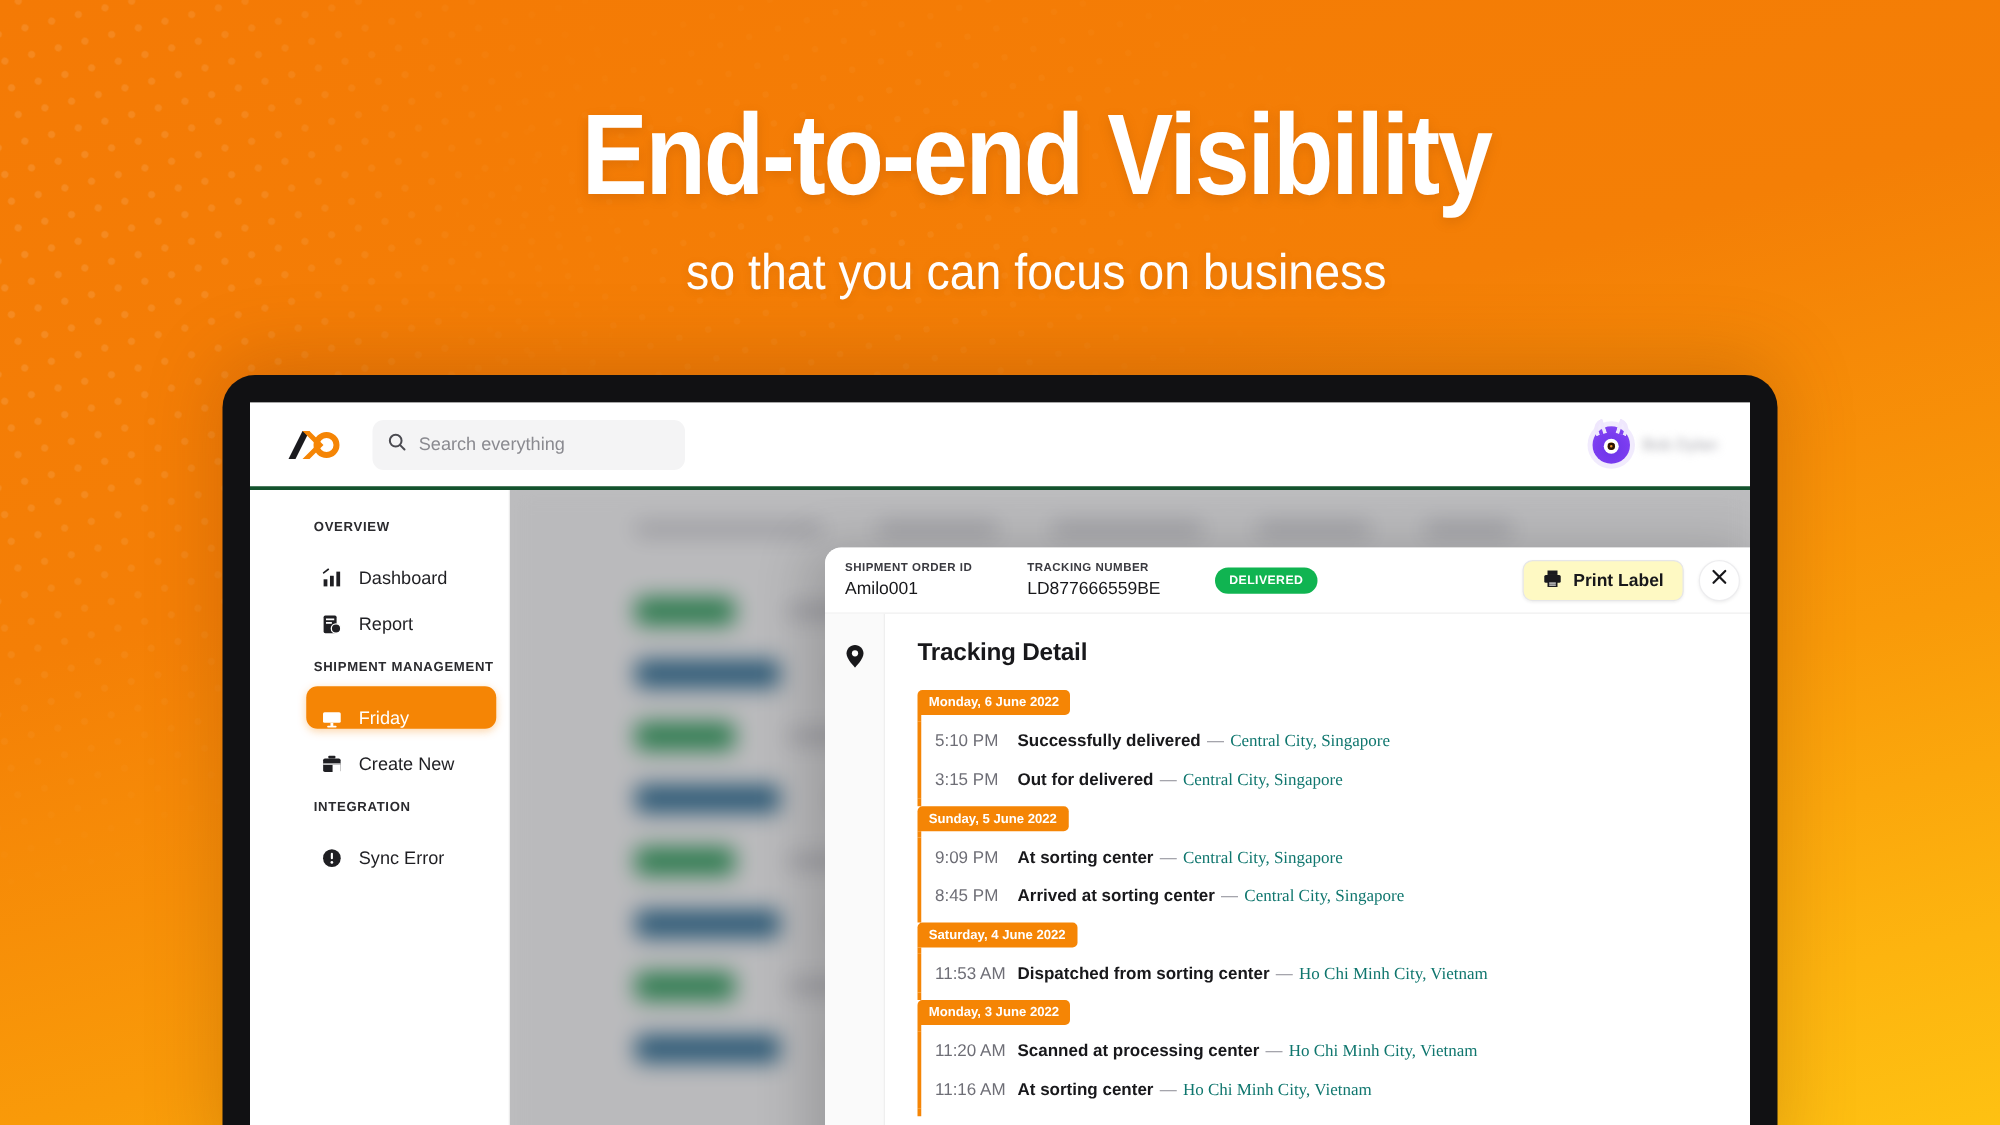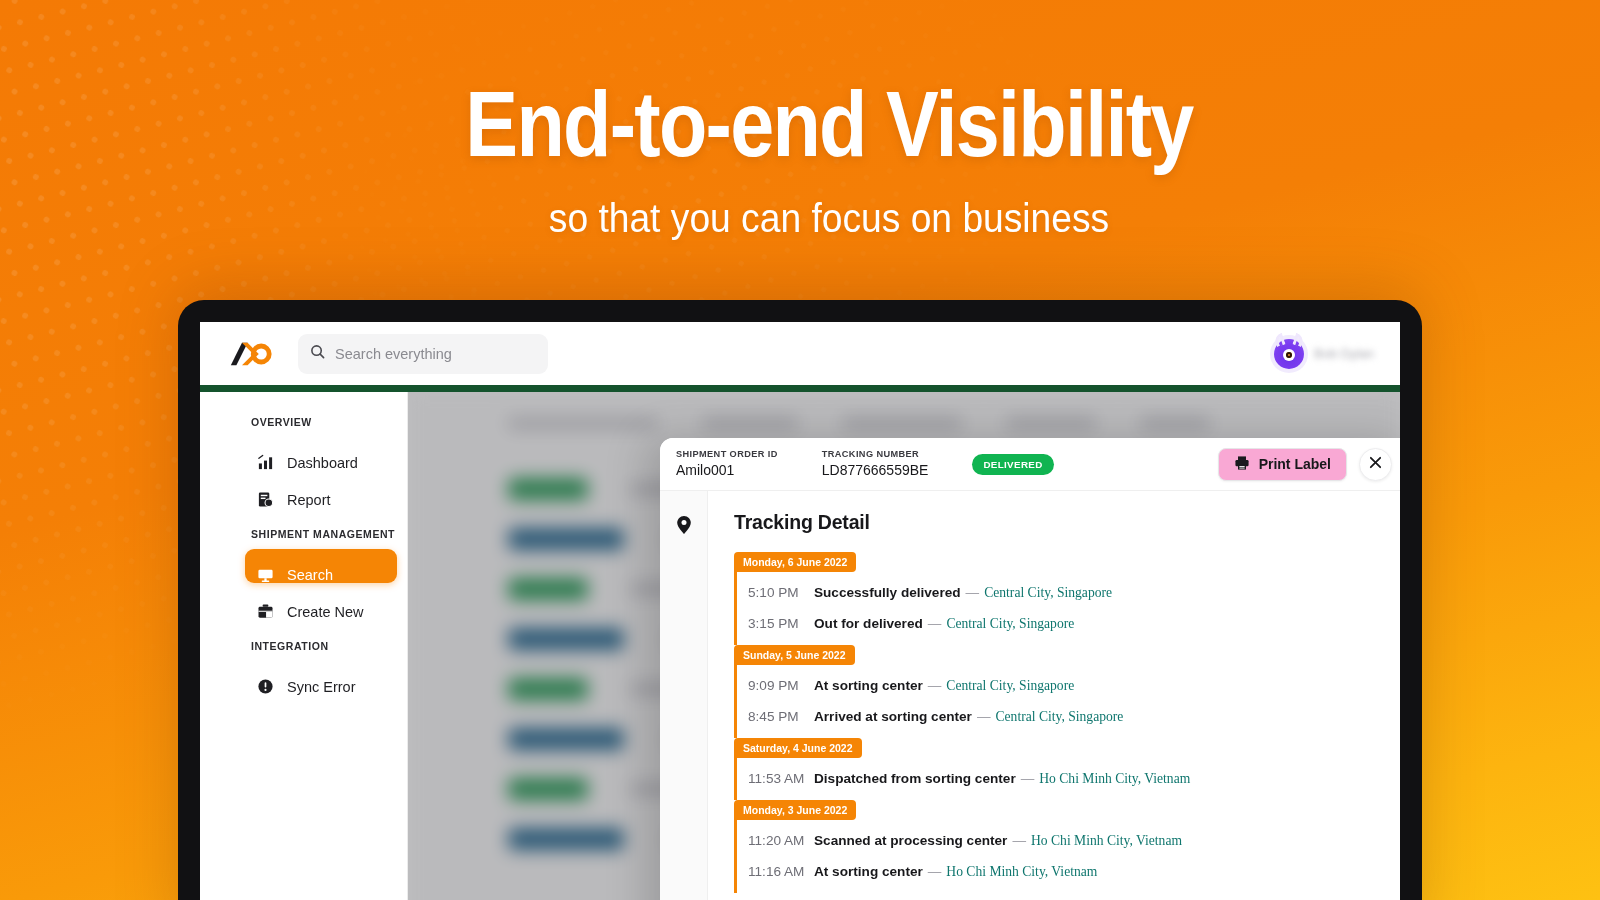--- a/index.html
+++ b/index.html
@@ -81,21 +81,21 @@
     background: #FFFFFF;
     overflow: hidden;
   }
 
   
   #topbar {
     position: absolute; left:0; top:0; width:100%; height: 70px;
     background: #FFFFFF;
     display: flex; align-items: center;
     padding: 0 26px;
-    border-bottom: 7px solid #14532d;
+    border-bottom: 3px solid #14532d;
     z-index: 3;
   }
   #logo { width: 48px; height: 34px; flex: 0 0 auto; margin-right: 24px; }
   #searchbox {
     width: 250px; height: 40px;
     background: #F4F4F5;
     border-radius: 9px;
     display: flex; align-items: center;
     padding: 0 12px;
     gap: 10px;
@@ -222,21 +222,21 @@
   #status-badge {
     background: #10B451; color: #FFFFFF;
     font-size: 9.8px; font-weight: bold; letter-spacing: 0.35px;
     padding: 5px 11px; border-radius: 11px;
     text-transform: uppercase;
   }
   #panel-actions { margin-left: auto; display: flex; align-items: center; gap: 12px; }
   #print-btn {
     display: flex; align-items: center; gap: 9px;
     height: 33px; padding: 0 15px;
-    background: #f9a8d4; border: 1px solid #E6E6E8;
+    background: #fef9c3; border: 1px solid #E6E6E8;
     border-radius: 8px;
     font-size: 14px; font-weight: bold; color: #18181B;
     cursor: pointer;
     box-shadow: 0 1px 2px rgba(0,0,0,0.05);
     margin-left: 38px;
   }
   #close-btn {
     width: 33px; height: 33px; border-radius: 50%;
     background: #FFFFFF; border: 1px solid #EDEDEF;
     display: flex; align-items: center; justify-content: center;
@@ -361,21 +361,21 @@
                 <rect x="6.2" y="5.6" width="2.3" height="1.6" fill="#F58505"></rect>
                 <rect x="9.4" y="5.6" width="2.3" height="1.6" fill="#F58505"></rect>
                 <rect x="12.6" y="5.6" width="2" height="1.6" fill="#F58505"></rect>
                 <rect x="3" y="8.3" width="2.3" height="1.6" fill="#F58505"></rect>
                 <rect x="6.2" y="8.3" width="5.5" height="1.6" fill="#F58505"></rect>
                 <rect x="12.6" y="8.3" width="2" height="1.6" fill="#F58505"></rect>
                 <rect x="7.8" y="13" width="2.4" height="3" fill="#FFFFFF"></rect>
                 <rect x="5" y="15.4" width="8" height="1.5" rx="0.7" fill="#FFFFFF"></rect>
               </svg>
             </span>
-            <span>Search</span>
+            <span>Friday</span>
           </div>
           <div class="nav-item">
             <span class="ico">
               <svg width="17" height="17" viewBox="0 0 18 18">
                 <rect x="6" y="1.6" width="6" height="2.4" rx="0.8" fill="#1F1F23"></rect>
                 <rect x="1.6" y="4" width="14.8" height="11.5" rx="1.5" fill="#1F1F23"></rect>
                 <rect x="9.6" y="9.5" width="6.8" height="6" fill="#FFFFFF"></rect>
                 <rect x="1.6" y="8.2" width="14.8" height="1.1" fill="#FFFFFF"></rect>
               </svg>
             </span>

